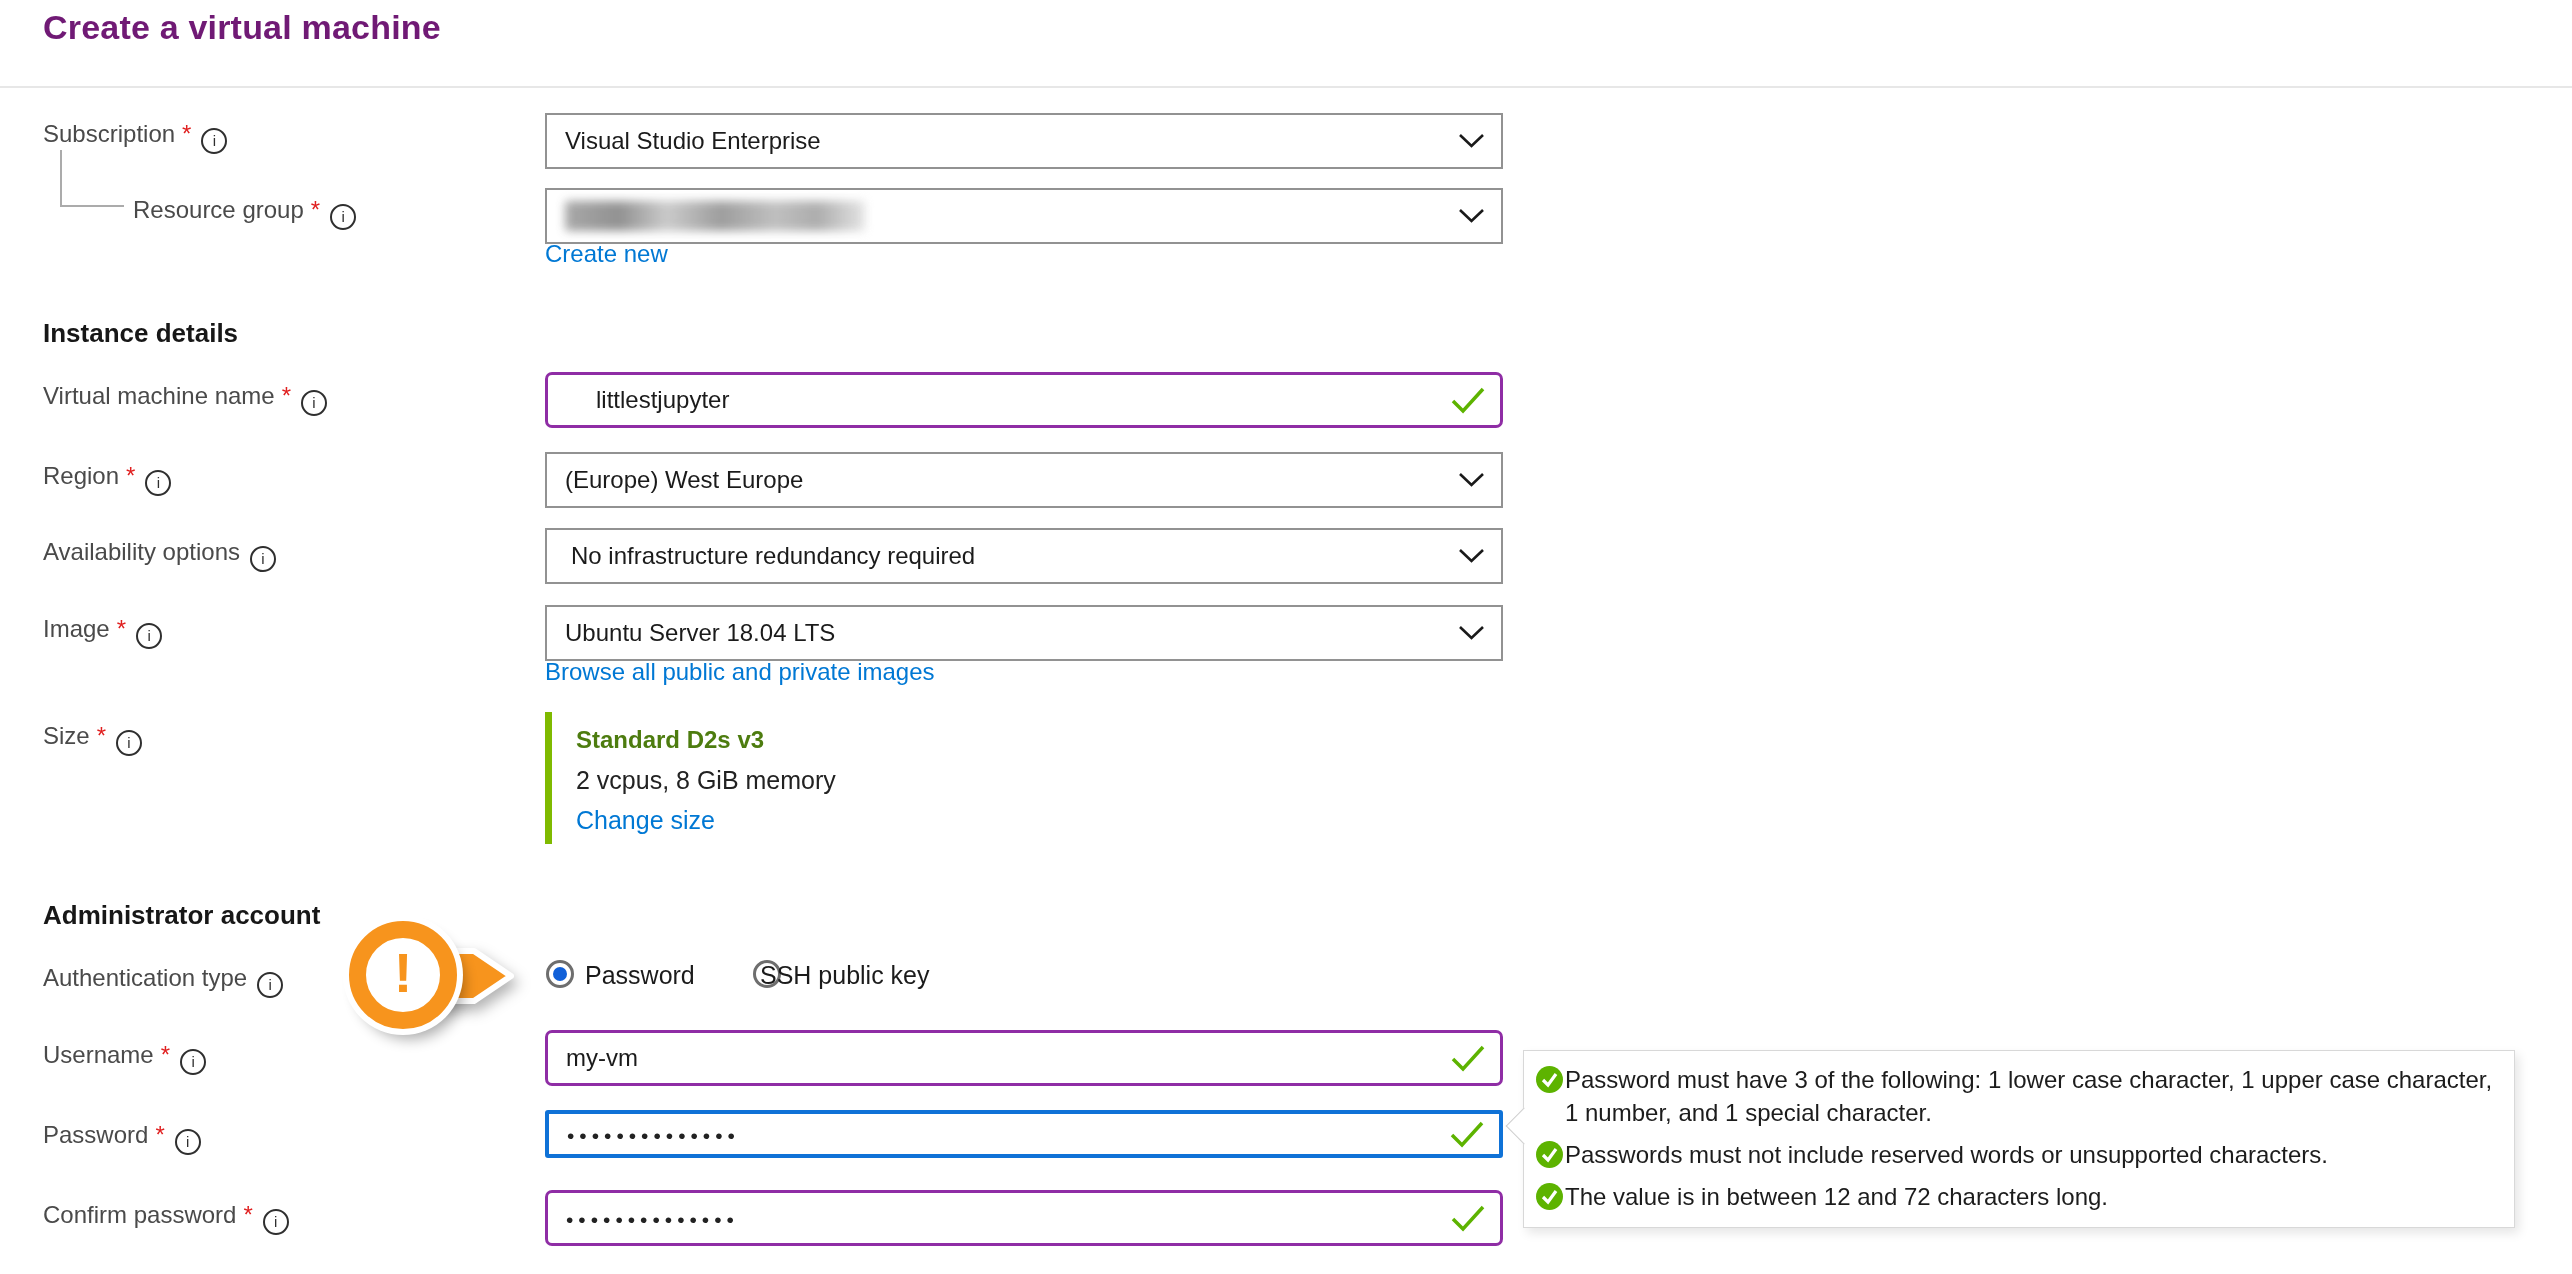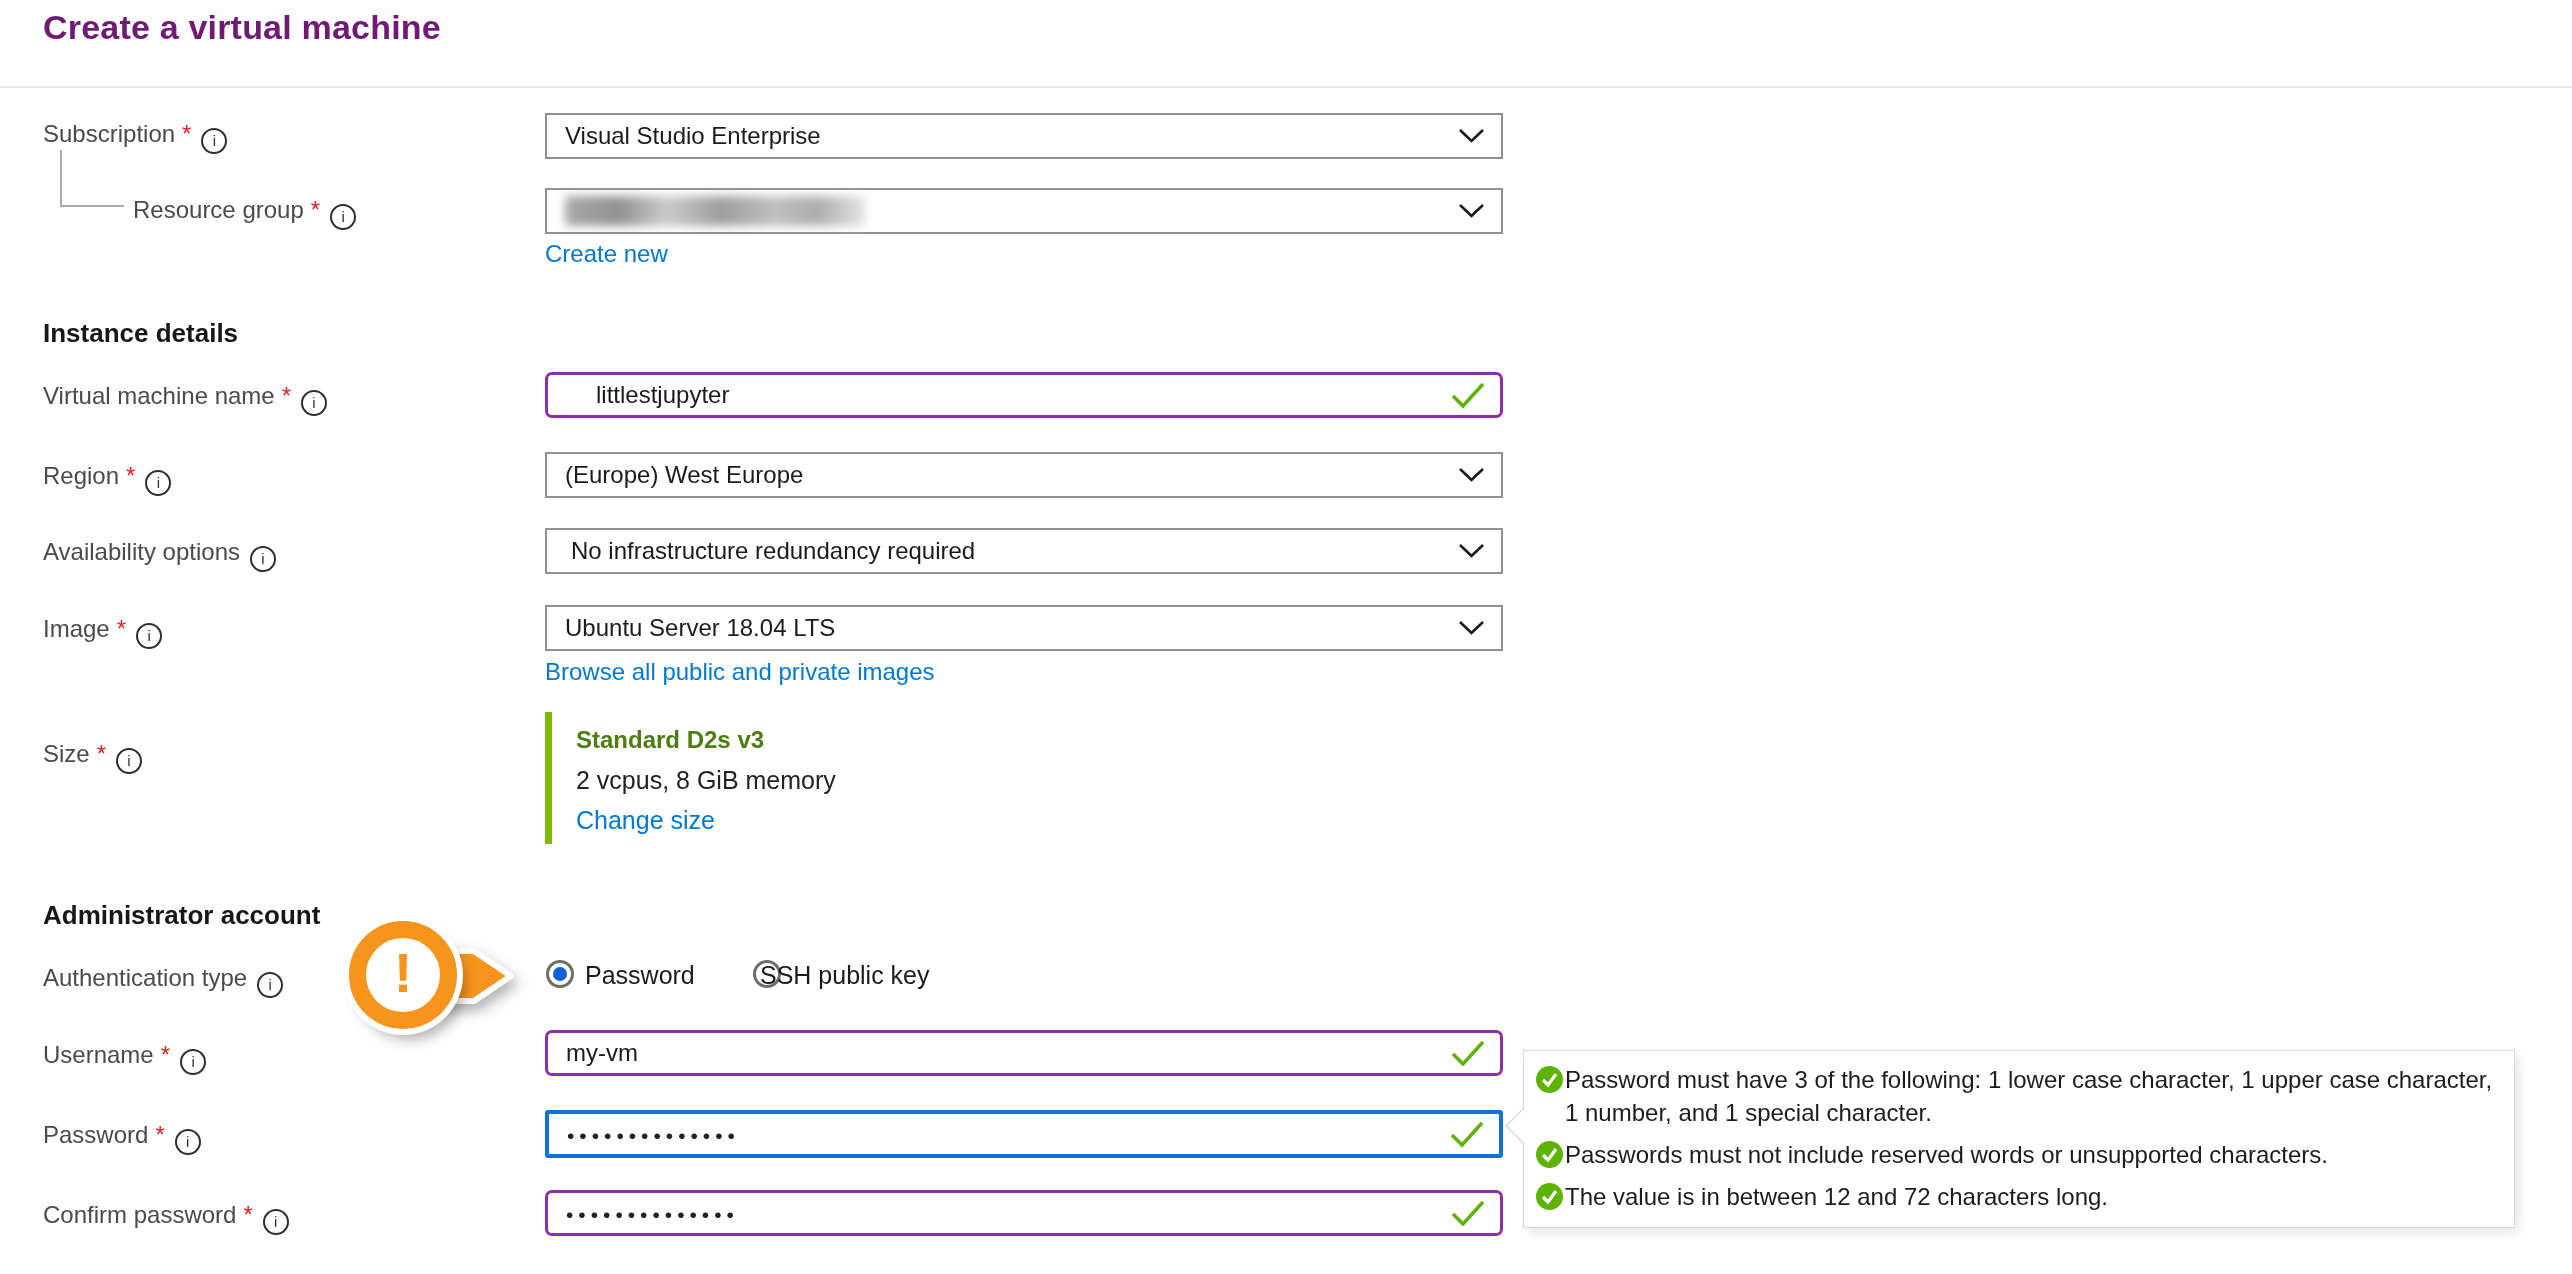--- a/index.html
+++ b/index.html
@@ -12,21 +12,21 @@
   .page-title{left:43px;top:8px;font-size:34px;font-weight:700;color:#701a75;letter-spacing:0.2px;}
   .divider{left:0;top:86px;width:2572px;height:2px;background:#e7e7e7;}
   
   .label{font-size:24px;color:#4a4a4a;white-space:nowrap;}
   .req{color:#e02020;margin-left:7px;font-size:24px;}
   .info{display:inline-block;width:22px;height:22px;border:2px solid #2f2f2f;border-radius:50%;
         font-size:15px;line-height:22px;text-align:center;color:#2f2f2f;margin-left:10px;
         vertical-align:-4px;font-weight:400;}
   .section-h{font-size:26px;font-weight:700;color:#171717;}
   
-  .input{left:545px;width:958px;height:46px;box-sizing:border-box;background:#fff;
+  .input{left:545px;width:958px;height:56px;box-sizing:border-box;background:#fff;
          border:2px solid #929292;display:flex;align-items:center;padding:0 18px;
          font-size:24px;color:#1b1b1b;}
   .valid{border:3px solid #8f2da5;border-radius:7px;}
   .focused{border:4px solid #0f72d7;border-radius:3px;}
   .chev{position:absolute;right:16px;top:50%;transform:translateY(-50%);}
   .vcheck{position:absolute;right:14px;top:50%;transform:translateY(-50%);}
   .masked{font-size:21px;letter-spacing:5px;color:#222;padding-top:4px;}
   
   .link{color:#0078d4;font-size:24px;cursor:pointer;white-space:nowrap;}
   
@@ -136,21 +136,21 @@
   </div>
   <div class="abs input" style="top:605px;">
     <span>Ubuntu Server 18.04 LTS</span>
     <svg class="chev" width="27" height="16" viewBox="0 0 27 16">
         <polyline points="2,2 13.5,13 25,2" fill="none" stroke="#1a1a1a" stroke-width="2.6"></polyline>
       </svg>
   </div>
   <div class="abs link" style="left:545px;top:658px;">Browse all public and private images</div>
 
   
-  <div class="abs label" style="left:43px;top:740px;">
+  <div class="abs label" style="left:43px;top:722px;">
     <span>Size</span><span class="req">*</span><span class="info">i</span>
   </div>
   <div class="abs size-bar"></div>
   <div class="abs size-name">Standard D2s v3</div>
   <div class="abs size-specs">2 vcpus, 8 GiB memory</div>
   <div class="abs link" style="left:576px;top:806px;font-size:25px;">Change size</div>
 
   
   <div class="abs section-h" style="left:43px;top:900px;">Administrator account</div>
 

